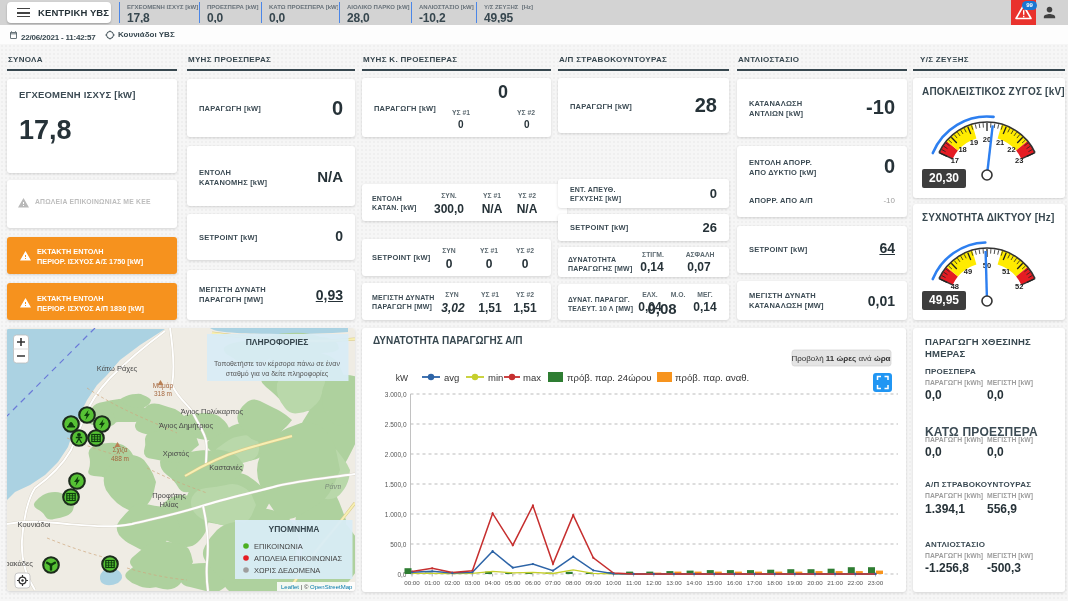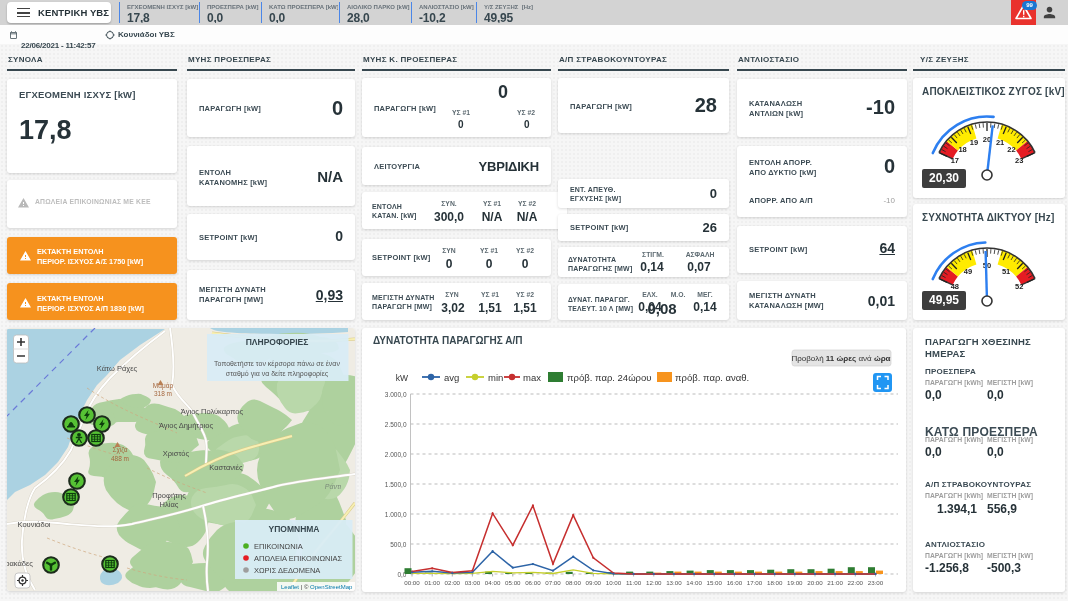--- a/index.html
+++ b/index.html
@@ -18,21 +18,21 @@
 #menubtn .burger:after { content:""; position:absolute; left:0; top:3px; width:13px; height:1.5px; background:#424242; }
 #menubtn .btxt { white-space:nowrap; font-size:9.5px; font-weight:bold; color:#263238; margin-left:8px; letter-spacing:.1px; }
 .metric { position:absolute; top:2px; height:21px; border-left:1.2px solid #4a86e8; padding-left:7px; overflow:hidden; }
 .metric .ml { font-size:6px; font-weight:bold; color:#68727a; letter-spacing:0; display:block; margin-top:2px; white-space:nowrap;}
 .metric .mv { font-size:12px; font-weight:bold; color:#37474f; display:block; margin-top:0.5px; letter-spacing:-0.2px; }
 #alertbtn { position:absolute; left:1011px; top:0; width:25px; height:25px; background:#e9322d; }
 #alertbadge { position:absolute; left:1022px; top:1px; width:15px; height:9px; background:#1976d2; border-radius:4.5px;
   color:#fff; font-size:6px; font-weight:bold; text-align:center; line-height:9px; }
 
 #subbar { position:absolute; left:0; top:25px; width:1068px; height:19px; background:#fdfdfd; background-image:none; }
-#subbar .dtxt { position:absolute; left:21px; top:16px; letter-spacing:-0.2px; font-size:8px; font-weight:bold; color:#37474f; }
+#subbar .dtxt { position:absolute; left:21px; top:8px; letter-spacing:-0.2px; font-size:8px; font-weight:bold; color:#37474f; }
 #subbar .ltxt { position:absolute; left:118px; top:5px; font-size:8px; font-weight:bold; color:#37474f; }
 
 .colhead { position:absolute; top:55px; font-size:8px; font-weight:bold; color:#37474f; letter-spacing:.3px; }
 .colrule { position:absolute; top:69px; height:2px; background:#37474f; }
 
 .card { position:absolute; background:#fff; border-radius:3px; box-shadow:0 1px 3px rgba(0,0,0,.14); }
 .card.orange { background:#f6921e; }
 .lbl { font-size:7.5px; font-weight:bold; color:#3c4b54; letter-spacing:.2px; line-height:1.35; }
 .val { font-weight:bold; color:#263238; }
 .subl { font-size:6.8px; font-weight:bold; color:#5c6970; }
@@ -147,46 +147,42 @@
   </div>
 
   <div class="card" style="left:362px;top:78px;width:189px;height:59px;">
     <div class="lbl" style="position:absolute;left:12px;top:26px;">ΠΑΡΑΓΩΓΗ [kW]</div>
     <div class="val" style="position:absolute;left:136px;top:4px;font-size:18px;">0</div>
     <div class="subl" style="position:absolute;left:90px;top:31px;">ΥΣ #1</div>
     <div class="val" style="position:absolute;left:96px;top:41px;font-size:10px;">0</div>
     <div class="subl" style="position:absolute;left:155px;top:31px;">ΥΣ #2</div>
     <div class="val" style="position:absolute;left:162px;top:41px;font-size:10px;">0</div>
   </div>
-  <div class="card" style="left:362px;top:147px;width:189px;height:38px;">
-    <div class="lbl" style="position:absolute;left:12px;top:15px;">ΛΕΙΤΟΥΡΓΙΑ</div>
-    <div class="val" style="position:absolute;right:12px;top:12px;font-size:13px;letter-spacing:-0.2px;">ΥΒΡΙΔΙΚΗ</div>
-  </div>
-  <div class="card" style="left:362px;top:192px;width:205px;height:37px;">
+  <div class="card" style="left:362px;top:184px;width:205px;height:37px;">
     <div class="lbl" style="position:absolute;left:10px;top:10px;font-size:7px;">ΕΝΤΟΛΗ<br>ΚΑΤΑΝ. [kW]</div>
     <div class="subl" style="position:absolute;left:87px;top:8px;transform:translateX(-50%);">ΣΥΝ.</div>
     <div class="val" style="position:absolute;left:87px;top:18px;font-size:12px;transform:translateX(-50%);">300,0</div>
     <div class="subl" style="position:absolute;left:130px;top:8px;transform:translateX(-50%);">ΥΣ #1</div>
     <div class="val" style="position:absolute;left:130px;top:18px;font-size:12px;transform:translateX(-50%);">N/A</div>
     <div class="subl" style="position:absolute;left:165px;top:8px;transform:translateX(-50%);">ΥΣ #2</div>
     <div class="val" style="position:absolute;left:165px;top:18px;font-size:12px;transform:translateX(-50%);">N/A</div>
   </div>
   <div class="card" style="left:362px;top:239px;width:189px;height:37px;">
     <div class="lbl" style="position:absolute;left:10px;top:14px;">SETPOINT [kW]</div>
     <div class="subl" style="position:absolute;left:87px;top:8px;transform:translateX(-50%);">ΣΥΝ</div>
     <div class="val" style="position:absolute;left:87px;top:18px;font-size:12px;transform:translateX(-50%);">0</div>
     <div class="subl" style="position:absolute;left:127px;top:8px;transform:translateX(-50%);">ΥΣ #1</div>
     <div class="val" style="position:absolute;left:127px;top:18px;font-size:12px;transform:translateX(-50%);">0</div>
     <div class="subl" style="position:absolute;left:163px;top:8px;transform:translateX(-50%);">ΥΣ #2</div>
     <div class="val" style="position:absolute;left:163px;top:18px;font-size:12px;transform:translateX(-50%);">0</div>
   </div>
   <div class="card" style="left:362px;top:283px;width:189px;height:37px;">
     <div class="lbl" style="position:absolute;left:10px;top:10px;font-size:7px;">ΜΕΓΙΣΤΗ ΔΥΝΑΤΗ<br>ΠΑΡΑΓΩΓΗ [MW]</div>
     <div class="subl" style="position:absolute;left:90px;top:8px;transform:translateX(-50%);">ΣΥΝ</div>
-    <div class="val" style="position:absolute;left:91px;top:18px;font-size:12px;transform:translateX(-50%);">3,02</div>
+    <div class="val" style="position:absolute;left:91px;top:18px;font-size:12px;transform:translateX(-50%);font-style:italic;">3,02</div>
     <div class="subl" style="position:absolute;left:128px;top:8px;transform:translateX(-50%);">ΥΣ #1</div>
     <div class="val" style="position:absolute;left:128px;top:18px;font-size:12px;transform:translateX(-50%);">1,51</div>
     <div class="subl" style="position:absolute;left:163px;top:8px;transform:translateX(-50%);">ΥΣ #2</div>
     <div class="val" style="position:absolute;left:163px;top:18px;font-size:12px;transform:translateX(-50%);">1,51</div>
   </div>
 
   <div class="card" style="left:558px;top:78px;width:171px;height:55px;">
     <div class="lbl" style="position:absolute;left:12px;top:24px;">ΠΑΡΑΓΩΓΗ [kW]</div>
     <div class="val" style="position:absolute;right:12px;top:16px;font-size:20px;">28</div>
   </div>
@@ -671,21 +667,21 @@
     <div class="val" style="position:absolute;left:12px;top:60px;font-size:12px;">0,0</div>
     <div class="val" style="position:absolute;left:74px;top:60px;font-size:12px;">0,0</div>
     <div class="lbl" style="position:absolute;left:12px;top:96px;font-size:12px;">ΚΑΤΩ ΠΡΟΕΣΠΕΡΑ</div>
     <div class="subl" style="position:absolute;left:12px;top:108px;color:#9e9e9e;">ΠΑΡΑΓΩΓΗ [kWh]</div>
     <div class="subl" style="position:absolute;left:74px;top:108px;color:#9e9e9e;">ΜΕΓΙΣΤΗ [kW]</div>
     <div class="val" style="position:absolute;left:12px;top:117px;font-size:12px;">0,0</div>
     <div class="val" style="position:absolute;left:74px;top:117px;font-size:12px;">0,0</div>
     <div class="lbl" style="position:absolute;left:12px;top:152px;font-size:8px;">Α/Π ΣΤΡΑΒΟΚΟΥΝΤΟΥΡΑΣ</div>
     <div class="subl" style="position:absolute;left:12px;top:164px;color:#9e9e9e;">ΠΑΡΑΓΩΓΗ [kWh]</div>
     <div class="subl" style="position:absolute;left:74px;top:164px;color:#9e9e9e;">ΜΕΓΙΣΤΗ [kW]</div>
-    <div class="val" style="position:absolute;left:24px;top:174px;font-size:12px;">1.394,1</div>
+    <div class="val" style="position:absolute;left:12px;top:174px;font-size:12px;">1.394,1</div>
     <div class="val" style="position:absolute;left:74px;top:174px;font-size:12px;">556,9</div>
     <div class="lbl" style="position:absolute;left:12px;top:212px;font-size:8px;">ΑΝΤΛΙΟΣΤΑΣΙΟ</div>
     <div class="subl" style="position:absolute;left:12px;top:224px;color:#9e9e9e;">ΠΑΡΑΓΩΓΗ [kWh]</div>
     <div class="subl" style="position:absolute;left:74px;top:224px;color:#9e9e9e;">ΜΕΓΙΣΤΗ [kW]</div>
     <div class="val" style="position:absolute;left:12px;top:233px;font-size:12px;">-1.256,8</div>
     <div class="val" style="position:absolute;left:74px;top:233px;font-size:12px;">-500,3</div>
   </div>
 </div>
 
 </body></html>

